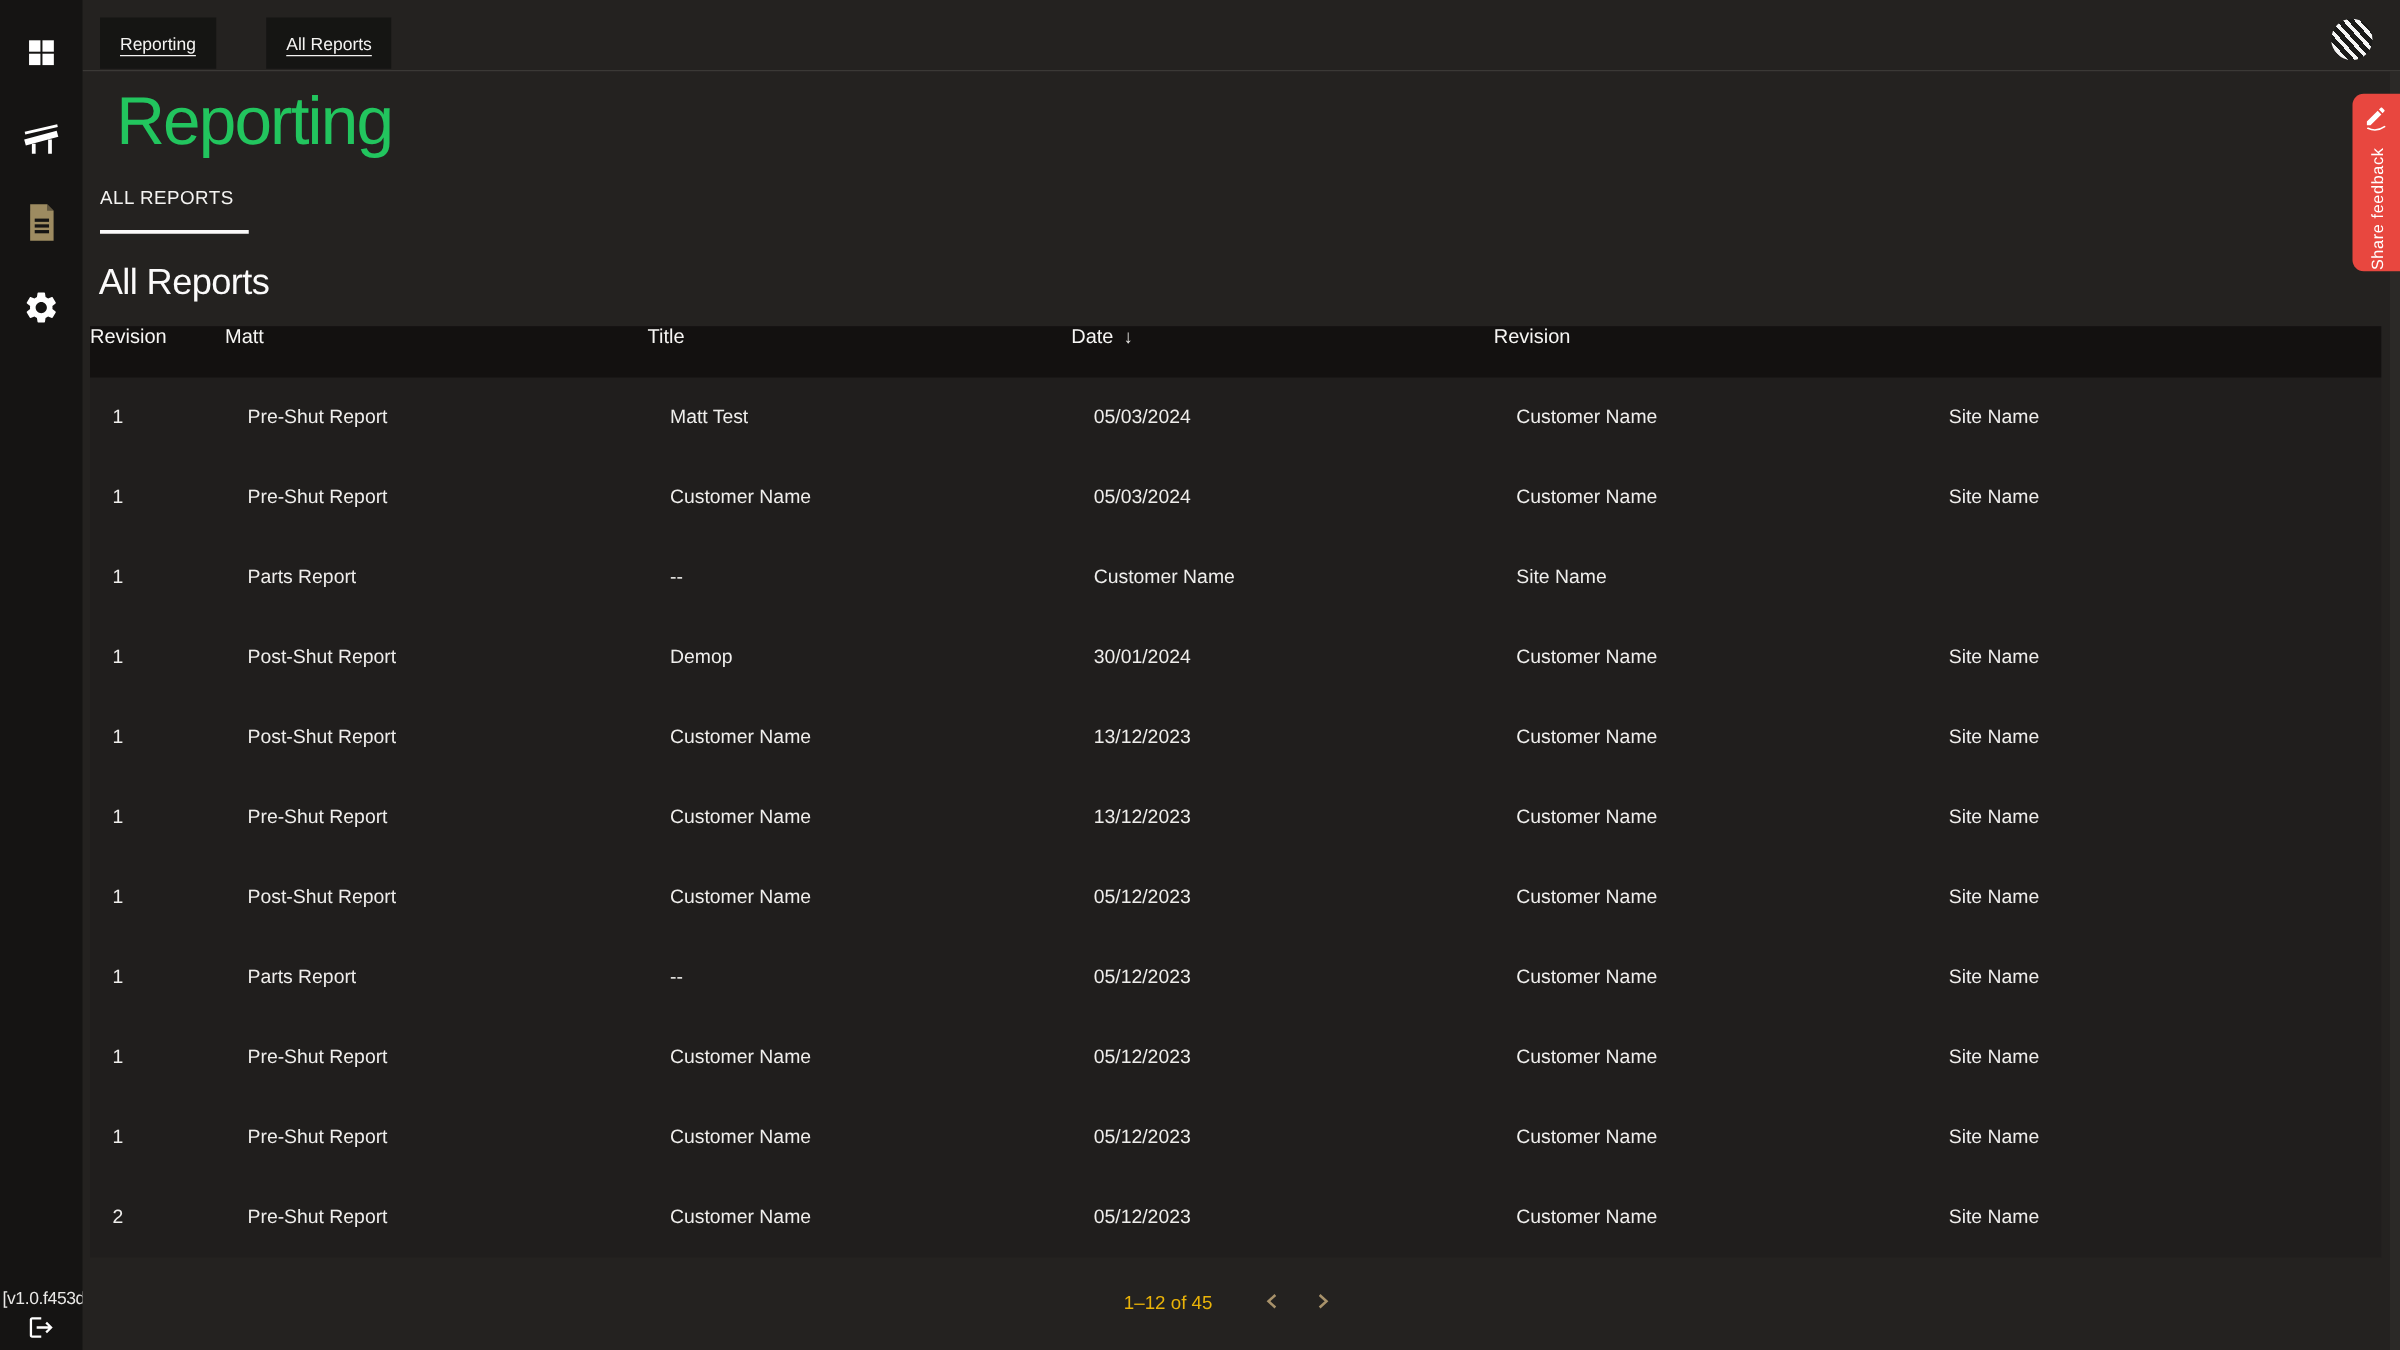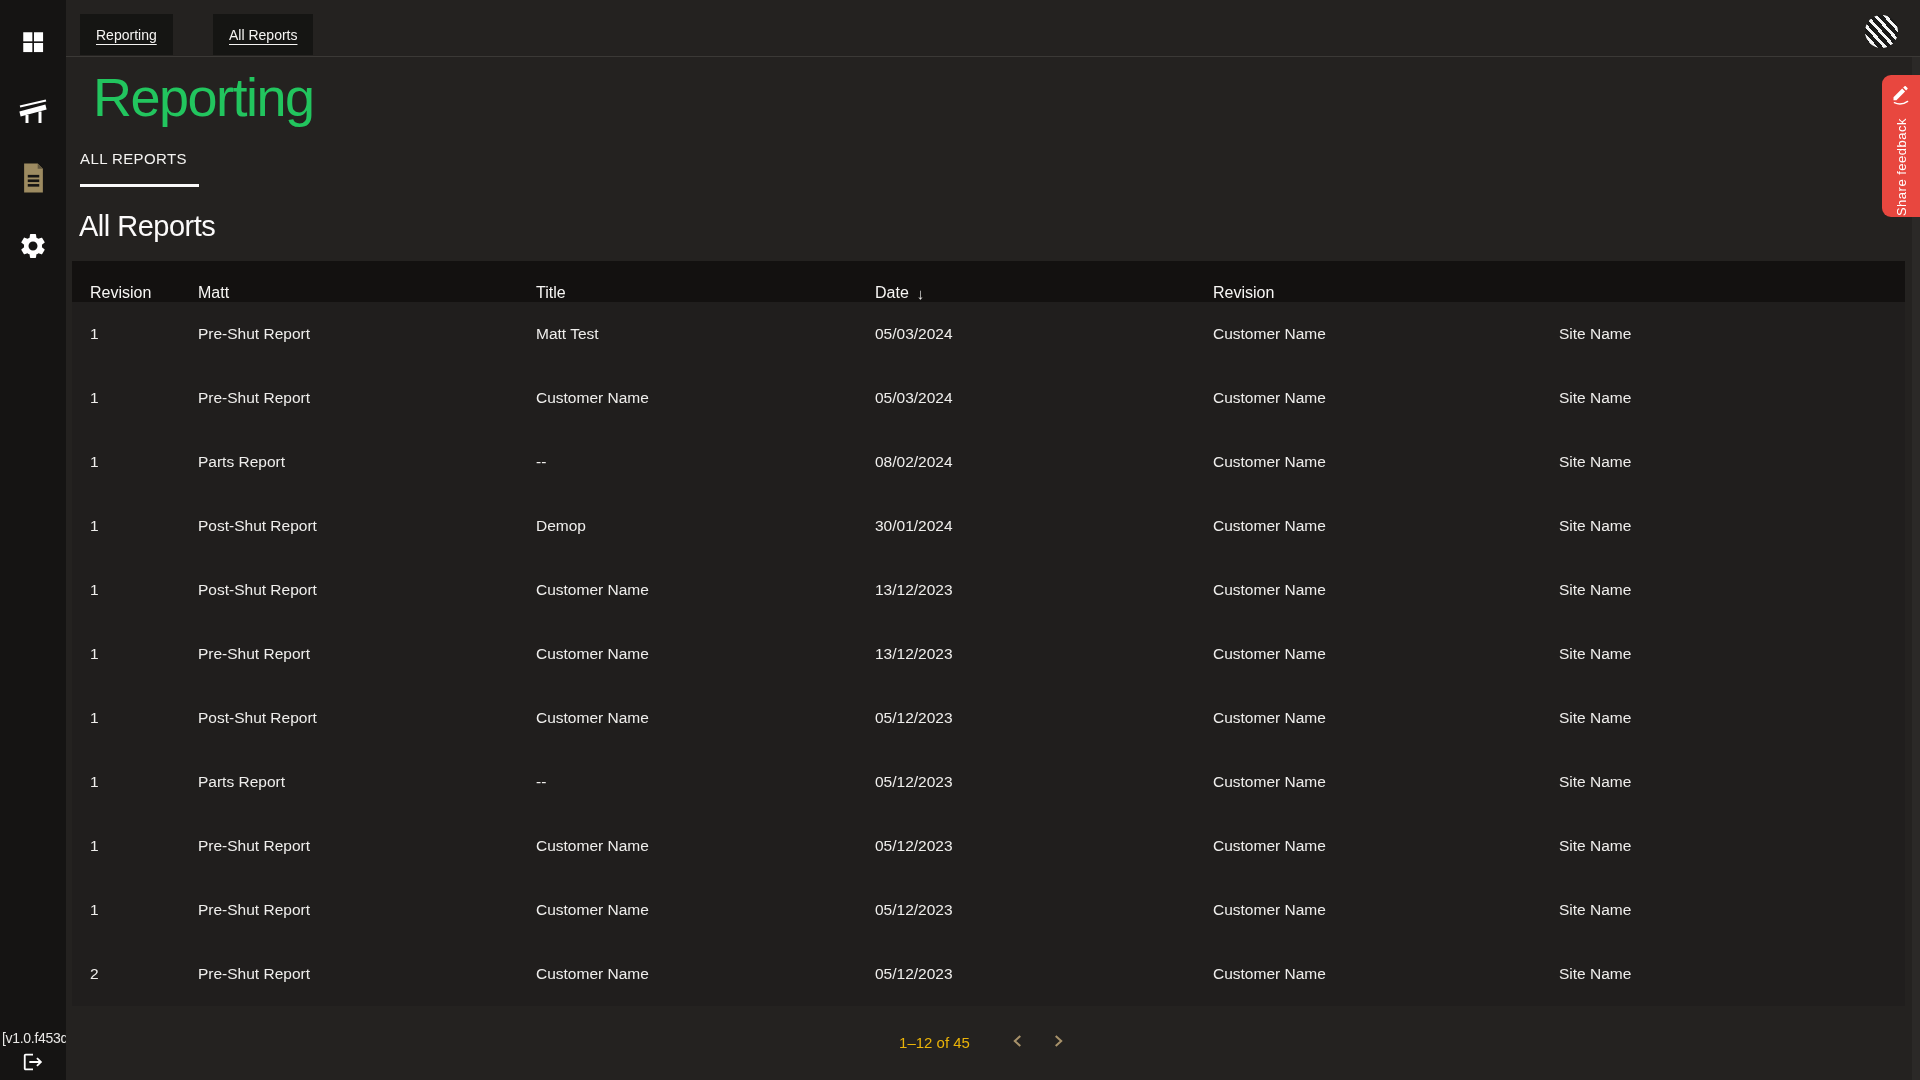--- a/index.html
+++ b/index.html
@@ -84,21 +84,21 @@
   }
 
   
   .table-wrap { position:absolute; left:72px; top:261px; width:1833px; background:#201e1d; }
   .thead, .trow {
     display:grid;
     grid-template-columns:108px 338px 339px 338px 346px 1fr;
   }
   .thead { background:#131110; height:41px; }
   .hcell {
-    display:flex; align-items:flex-end; padding-left:18px;
+    display:flex; align-items:flex-start; 
     font-size:16px; font-weight:500; color:#f7f6f4; cursor:pointer;
   }
   .sort-arrow { margin-left:8px; font-size:15px; color:#e8e7e5; }
   .trow { height:64px; cursor:pointer; }
   .tcell {
     display:flex; align-items:center; padding-left:18px;
     font-size:15.5px; font-weight:400; color:#efeeec;
   }
 
   
@@ -226,21 +226,20 @@
         <div class="tcell">Pre-Shut Report</div>
         <div class="tcell">Customer Name</div>
         <div class="tcell">05/03/2024</div>
         <div class="tcell">Customer Name</div>
         <div class="tcell">Site Name</div>
       </div>
       <div class="trow">
         <div class="tcell">1</div>
         <div class="tcell">Parts Report</div>
         <div class="tcell">--</div>
-        <div class="tcell">08/02/2024</div>
         <div class="tcell">Customer Name</div>
         <div class="tcell">Site Name</div>
       </div>
       <div class="trow">
         <div class="tcell">1</div>
         <div class="tcell">Post-Shut Report</div>
         <div class="tcell">Demop</div>
         <div class="tcell">30/01/2024</div>
         <div class="tcell">Customer Name</div>
         <div class="tcell">Site Name</div>

